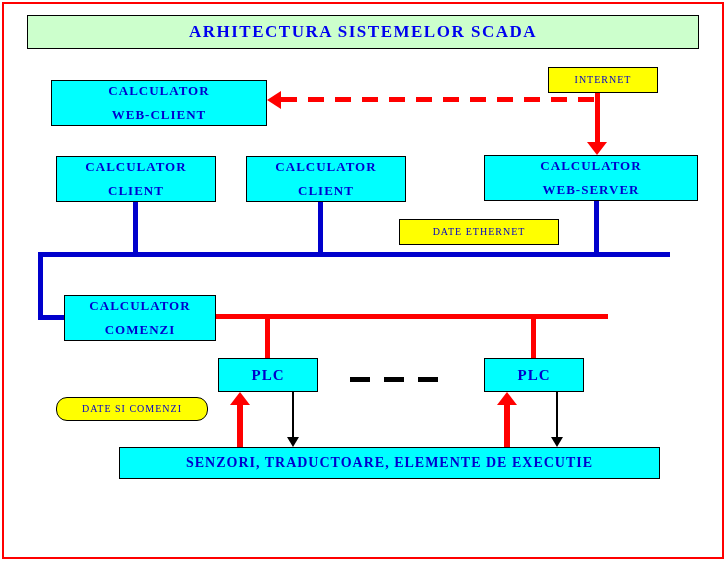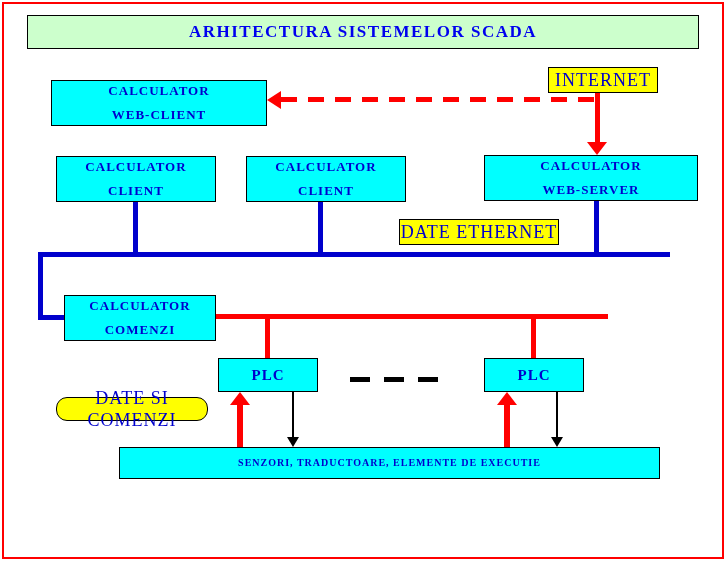--- a/index.html
+++ b/index.html
@@ -9,21 +9,21 @@
   .canvas { position:relative; width:726px; height:561px; background:#fff; overflow:hidden; }
   .frame  { position:absolute; inset:2px; border:2px solid var(--frame-red,#f00); }
 
   .box {
     position:absolute; display:flex; flex-direction:column;
     align-items:center; justify-content:center; text-align:center;
     border:1px solid #000; color:var(--text-blue,#0000cc);
     line-height:1.25;
   }
   .cyan   { background:var(--box-cyan,#0ff); font-weight:bold; font-size:13px; letter-spacing:1px;gap:8px; }
-  .yellow { background:var(--box-yellow,#ff0); font-size:18px; letter-spacing:1px; }
+  .yellow { background:var(--box-yellow,#ff0); font-size:10px; letter-spacing:1px; }
   .pre    { white-space:pre; }
 
   .title-box {
     position:absolute; left:27px; top:15px; width:672px; height:34px;
     background:var(--title-bg,#ccffcc); border:1px solid #000;
     display:flex; align-items:center; justify-content:center;
     color:#0000ee; font-weight:bold; font-size:17px; letter-spacing:1.5px;
   }
 
   .line { position:absolute; }
@@ -83,21 +83,21 @@
   .b-web-client { left:51px;  top:80px;  width:216px; height:46px; }
   .b-client-l   { left:56px;  top:156px; width:160px; height:46px; }
   .b-client-m   { left:246px; top:156px; width:160px; height:46px; }
   .b-web-server { left:484px; top:155px; width:214px; height:46px; }
   .b-ethernet   { left:399px; top:219px; width:160px; height:26px; }
   .b-server     { left:64px;  top:295px; width:152px; height:46px; }
   .b-fieldbus   { left:360px; top:332px; width:110px; height:24px; }
   .b-plc-l      { left:218px; top:358px; width:100px; height:34px; font-size:15px; }
   .b-plc-r      { left:484px; top:358px; width:100px; height:34px; font-size:15px; }
   .b-date       { left:56px;  top:397px; width:152px; height:24px;border-radius:11px; }
-  .b-senzori    { left:119px; top:447px; width:541px; height:32px; font-size:10px; }
+  .b-senzori    { left:119px; top:447px; width:541px; height:32px; font-size:14px; }
   .b-proces     {
       left:119px; top:479px; width:541px; height:48px;
       border:2px solid var(--frame-red,#f00); font-weight:bold; font-size:15px; letter-spacing:1px;
       background-color:#d9d9d9;
       background-image:radial-gradient(#8f8f8f 0.9px, transparent 0.9px);
       background-size:4px 4px;
       color:var(--text-blue,#0000cc);
   }
 </style>
 </head>

